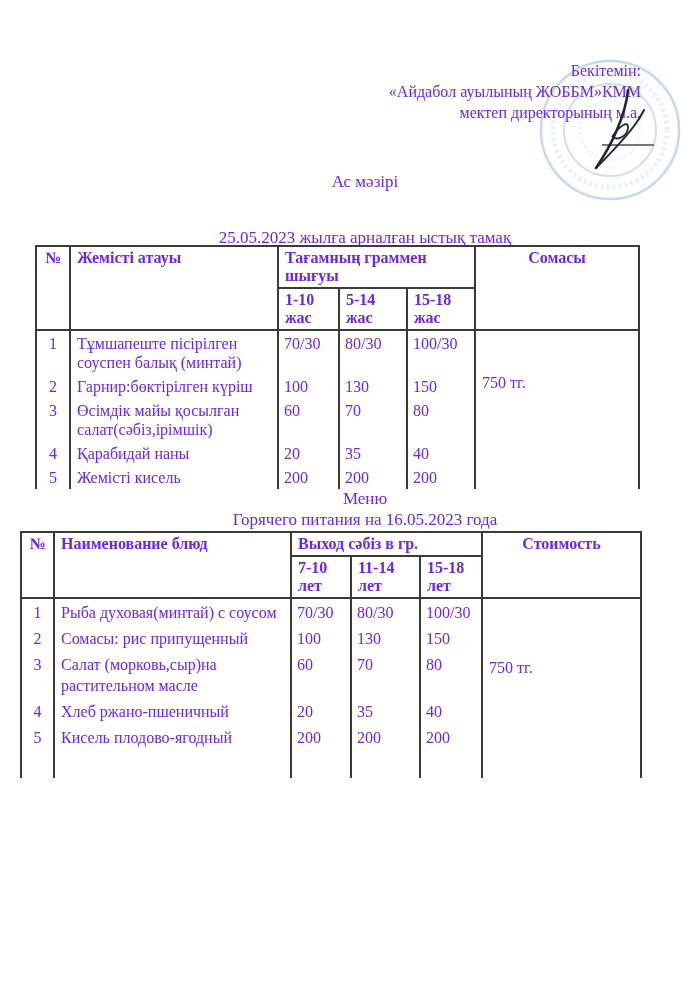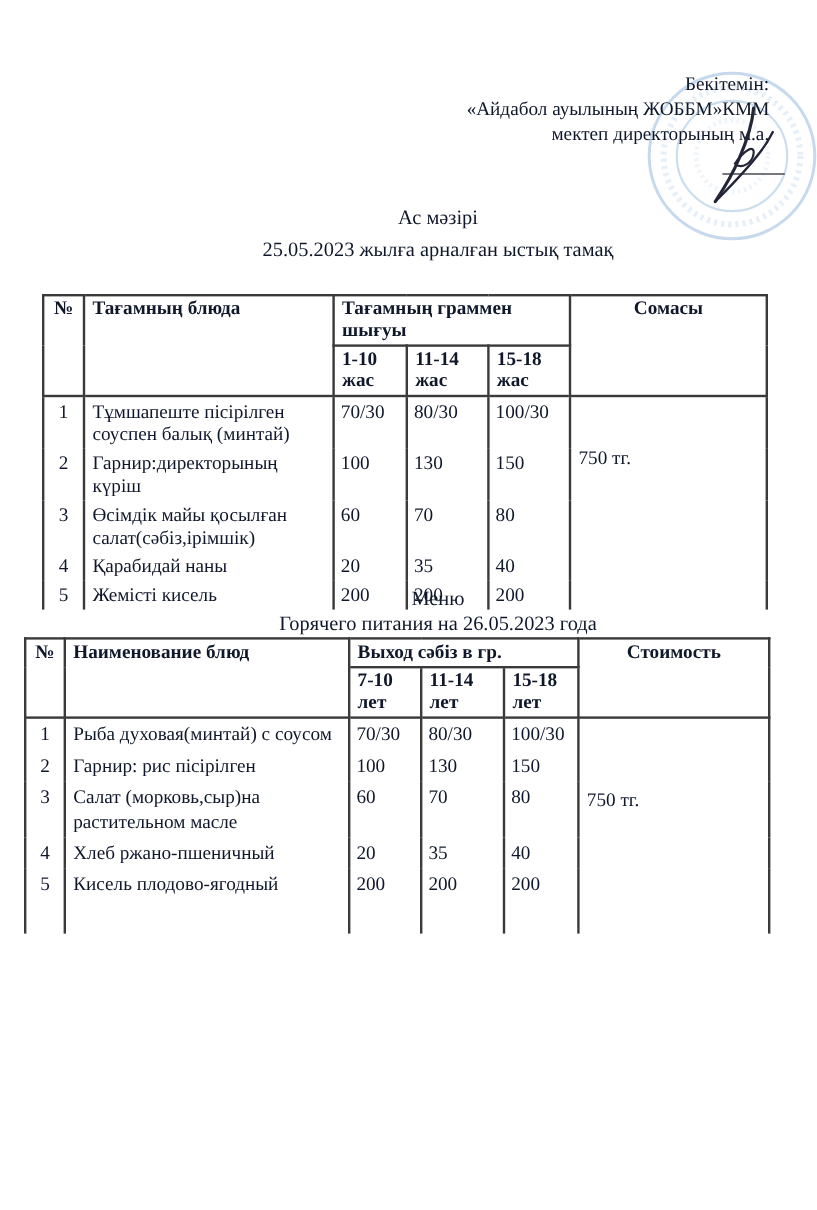--- a/index.html
+++ b/index.html
@@ -1,35 +1,35 @@
 <!DOCTYPE html>
 <html><head>
 <meta charset="utf-8">
 <style>
   * { margin:0; padding:0; box-sizing:border-box; }
   html,body { background:#ffffff; }
   .page {
     position:relative; width:681px; height:1008px; background:#ffffff;
-    font-family:"Liberation Serif","DejaVu Serif",serif; color:#0f172a;
+    font-family:"Liberation Serif","DejaVu Serif",serif; color:#6d28d9;
     overflow:hidden;
   }
   
   .approval {
     position:absolute; top:60px; right:40px; width:400px;
     text-align:right; font-size:16px; line-height:21px; z-index:2;
   }
   .approval .sig-room { padding-right:48px; }
   
   .stamp { position:absolute; left:538px; top:58px; width:144px; height:144px; z-index:1; }
   
   .signature { position:absolute; left:582px; top:84px; width:80px; height:95px; z-index:3; }
   
   .doc-title { position:absolute; left:50px; width:630px; text-align:center; font-size:17px; line-height:20px; }
   #t-kk-title { top:172px; }
-  #t-kk-sub   { top:198px;text-align:center; }
+  #t-kk-sub   { top:228px;text-align:center; }
   #t-ru-title { top:489px; }
   #t-ru-sub   { top:510px; }
   
   table.menu { position:absolute; border-collapse:collapse; table-layout:fixed; }
   #table-kk { left:35px; top:245px; width:603px; }
   #table-ru { left:20px; top:531px; width:620px; }
   .menu th, .menu td { border:2px solid #3a3a3a; vertical-align:top; font-size:16px; padding:2px 6px; }
   .menu th { font-weight:bold; text-align:left; line-height:18px; }
   .menu th.c { text-align:center; }
   .menu tbody td { border-top:none; border-bottom:none; line-height:19px; padding-top:3px; }
@@ -78,42 +78,42 @@
       <col style="width:34px">
         <col style="width:208px">
         <col style="width:61px">
       <col style="width:68px">
         <col style="width:68px">
         <col style="width:164px">
     </colgroup>
     <thead>
       <tr>
         <th class="c" rowspan="2">№</th>
-        <th rowspan="2">Тағамның блюда</th>
+        <th rowspan="2">Жемісті атауы</th>
         <th colspan="3">Тағамның граммен шығуы</th>
         <th class="c" rowspan="2">Сомасы</th>
       </tr>
       <tr>
         <th>1-10 жас</th>
-        <th>11-14 жас</th>
+        <th>5-14 жас</th>
         <th>15-18 жас</th>
       </tr>
     </thead>
     <tbody>
       <tr>
         <td class="num">1</td>
         <td>Тұмшапеште пісірілген соуспен балық (минтай)</td>
         <td class="val">70/30</td>
         <td class="val">80/30</td>
         <td class="val">100/30</td>
         <td class="total" rowspan="5">750 тг.</td>
       </tr>
       <tr>
         <td class="num">2</td>
-        <td>Гарнир:директорының күріш</td>
+        <td>Гарнир:бөктірілген күріш</td>
         <td class="val">100</td>
         <td class="val">130</td>
         <td class="val">150</td>
       </tr>
       <tr>
         <td class="num">3</td>
         <td>Өсімдік майы қосылған салат(сәбіз,ірімшік)</td>
         <td class="val">60</td>
         <td class="val">70</td>
         <td class="val">80</td>
@@ -129,21 +129,21 @@
         <td class="num">5</td>
         <td>Жемісті кисель</td>
         <td class="val">200</td>
         <td class="val">200</td>
         <td class="val">200</td>
       </tr>
     </tbody>
   </table>
 
   <div class="doc-title" id="t-ru-title">Меню</div>
-  <div class="doc-title" id="t-ru-sub">Горячего питания на 26.05.2023 года</div>
+  <div class="doc-title" id="t-ru-sub">Горячего питания на 16.05.2023 года</div>
 
   <table class="menu" id="table-ru">
     <colgroup>
       <col style="width:33px">
         <col style="width:237px">
         <col style="width:60px">
       <col style="width:69px">
         <col style="width:62px">
         <col style="width:159px">
     </colgroup>
@@ -164,21 +164,21 @@
       <tr>
         <td class="num">1</td>
         <td>Рыба духовая(минтай) с соусом</td>
         <td class="val">70/30</td>
         <td class="val">80/30</td>
         <td class="val">100/30</td>
         <td class="total" rowspan="5">750 тг.</td>
       </tr>
       <tr>
         <td class="num">2</td>
-        <td>Гарнир: рис пісірілген</td>
+        <td>Сомасы: рис припущенный</td>
         <td class="val">100</td>
         <td class="val">130</td>
         <td class="val">150</td>
       </tr>
       <tr>
         <td class="num">3</td>
         <td>Салат (морковь,сыр)на растительном масле</td>
         <td class="val">60</td>
         <td class="val">70</td>
         <td class="val">80</td>

